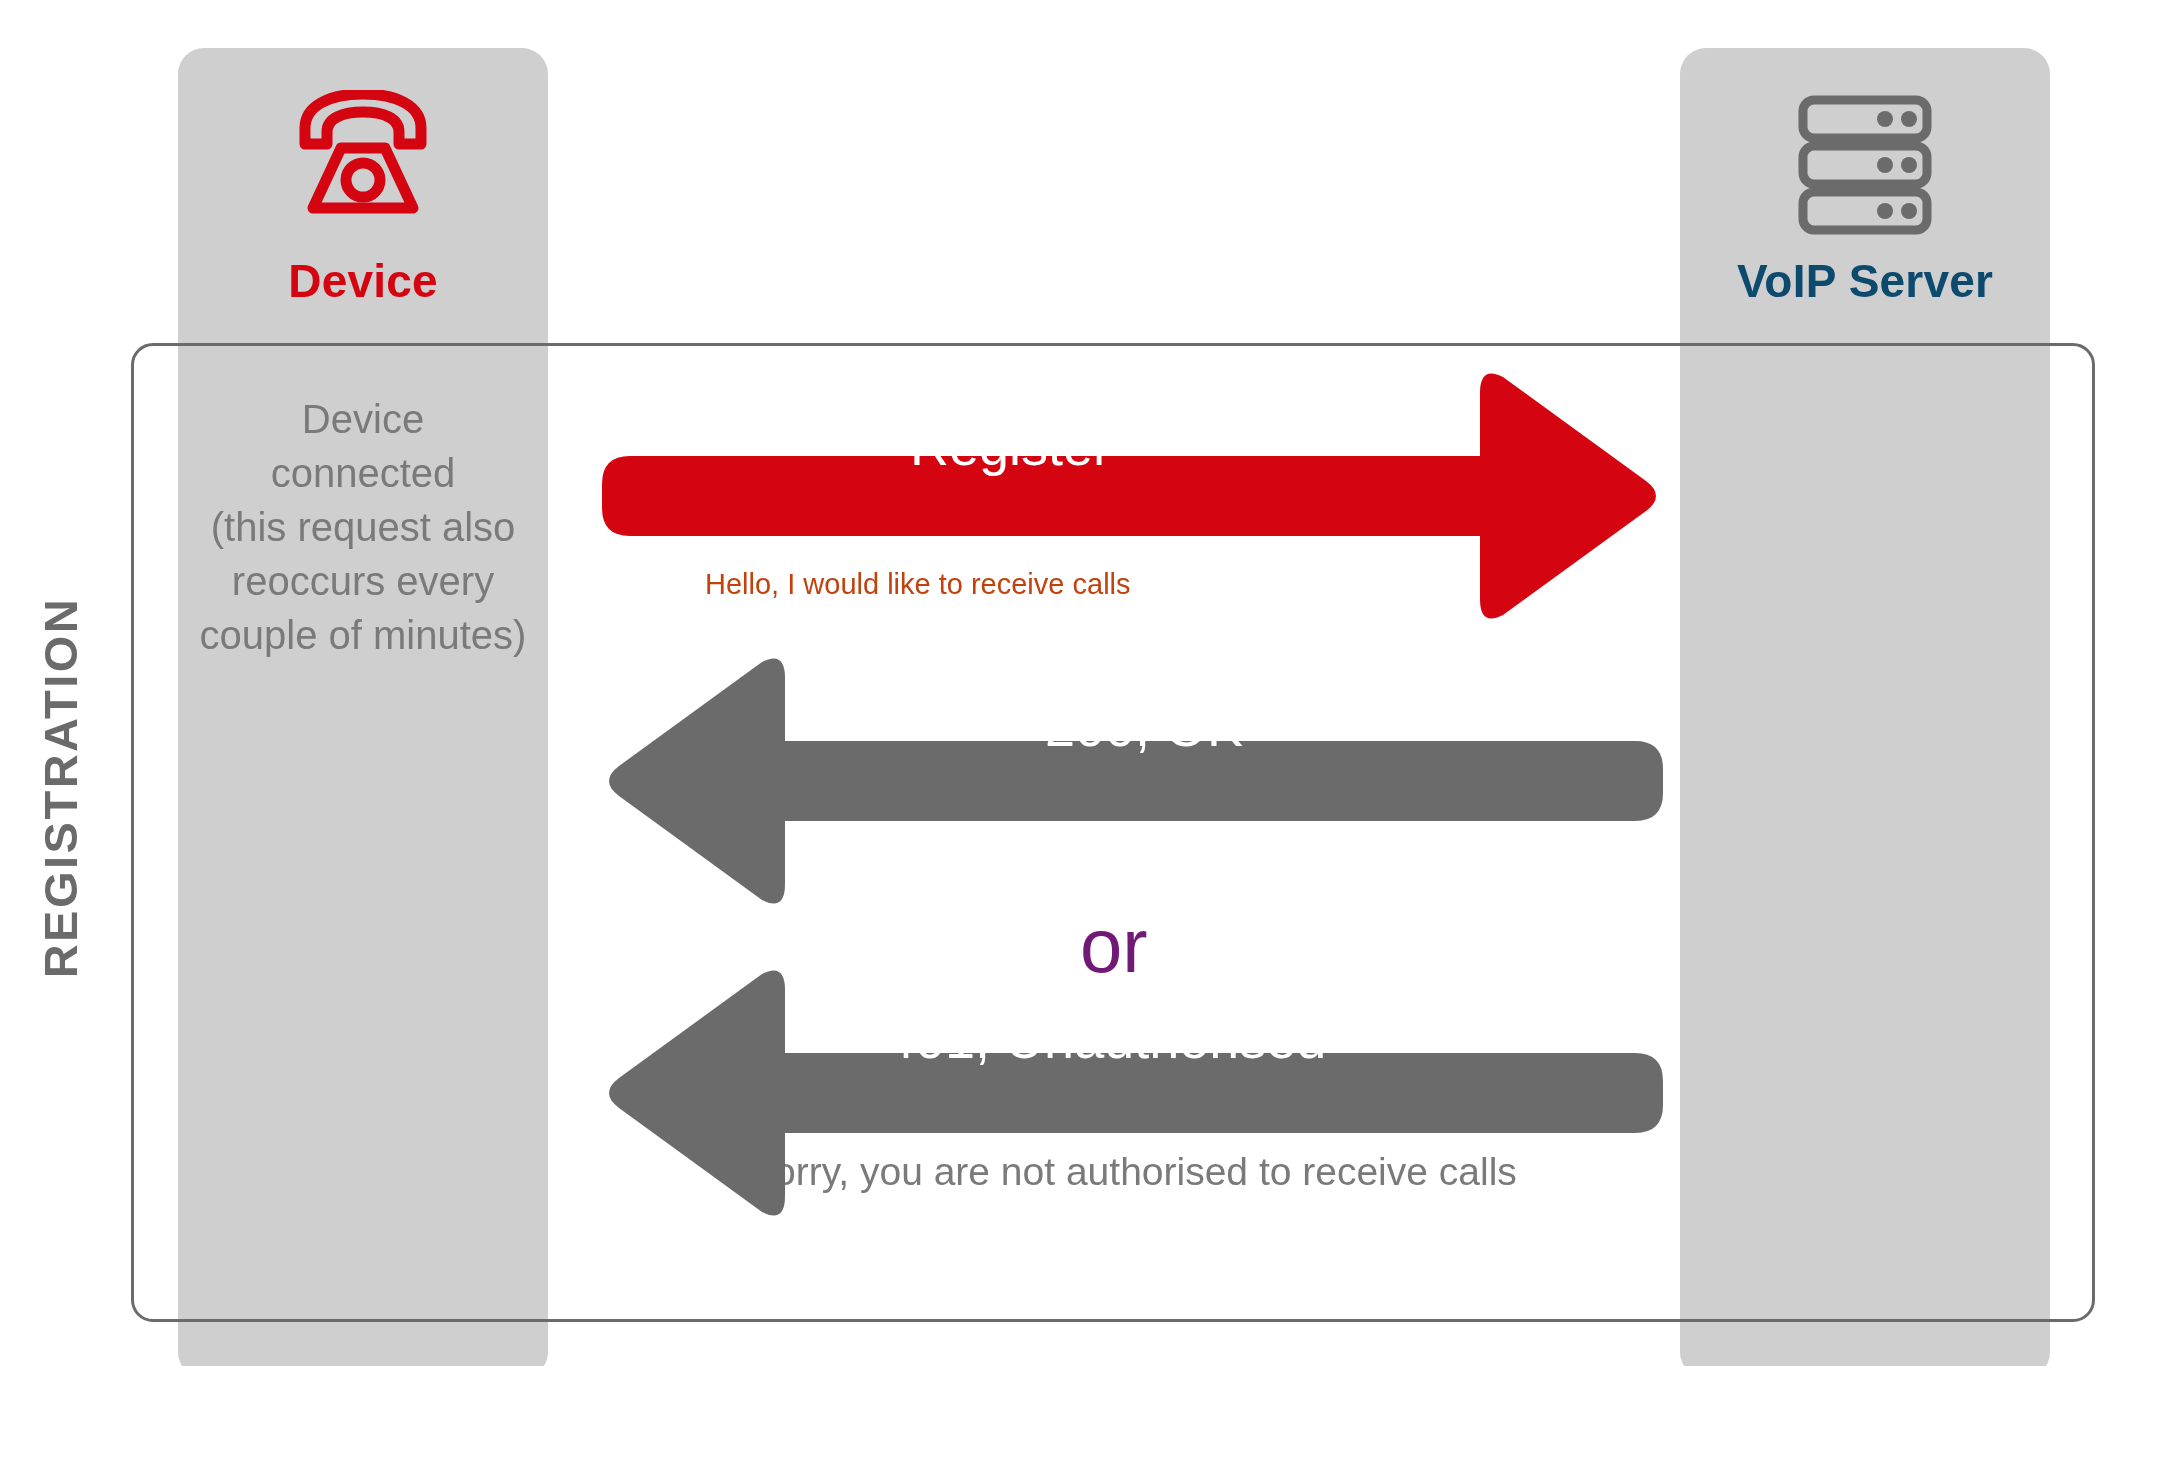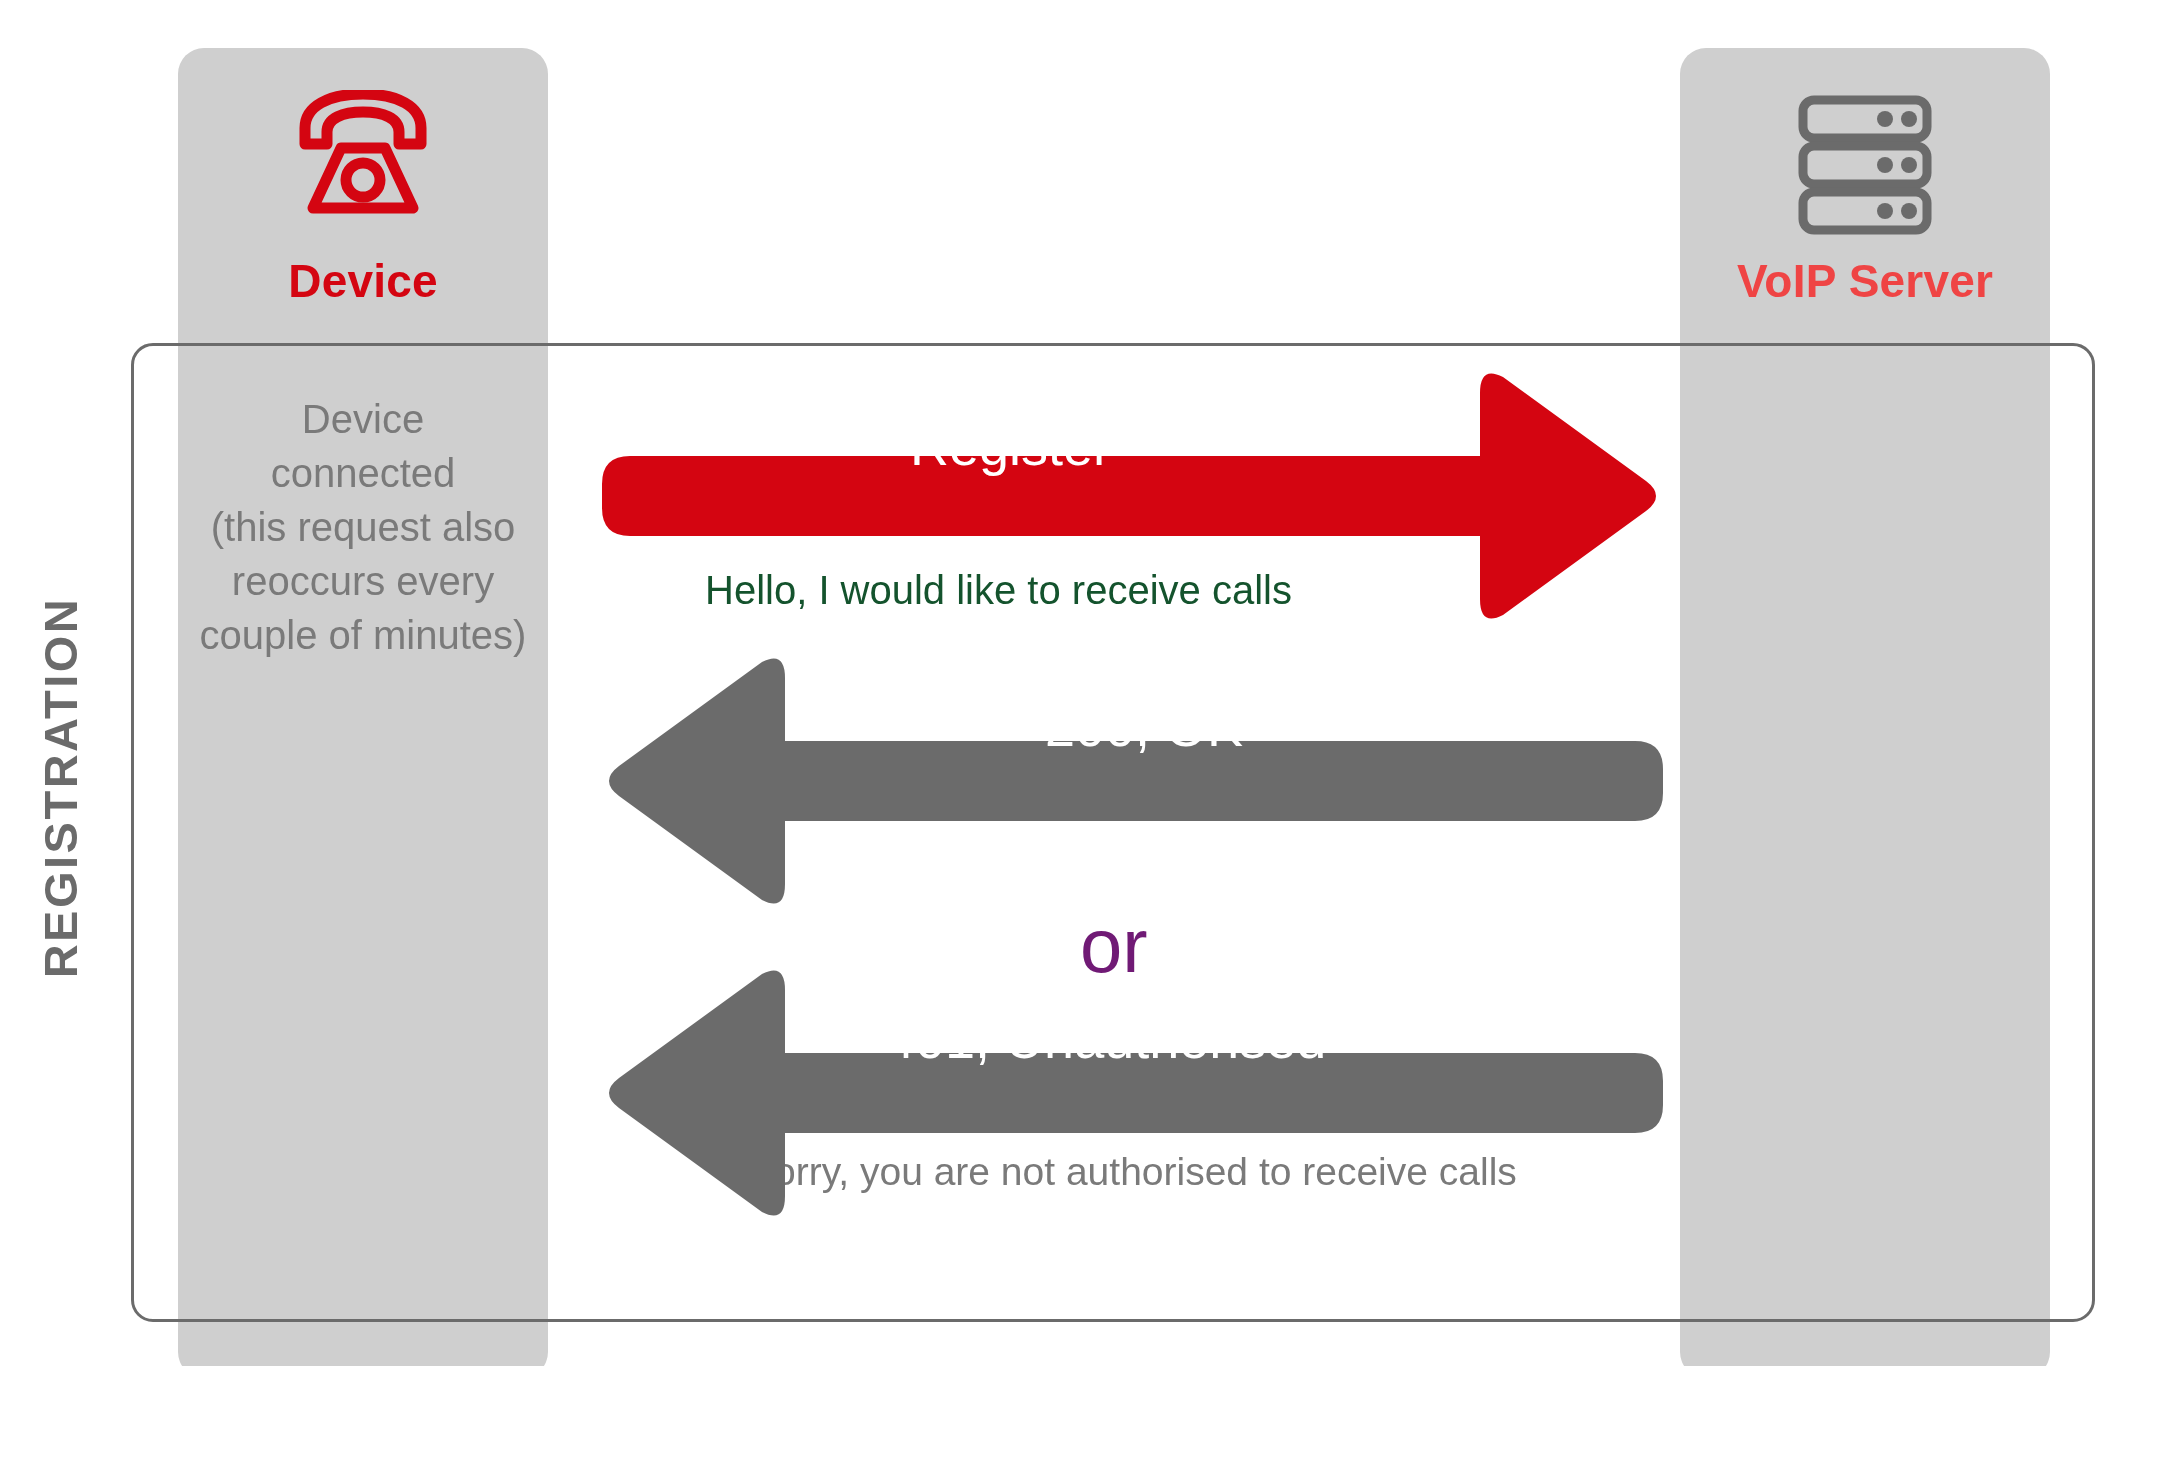--- a/index.html
+++ b/index.html
@@ -43,21 +43,21 @@
     justify-content: center;
   }
   .lane-title {
     font-size: 46px;
     font-weight: bold;
     letter-spacing: 0.2px;
     line-height: 1.1;
     margin-top: 6px;
   }
   #device-title { color: #d40511; }
-  #server-title { color: #ef4444; }
+  #server-title { color: #0c4a6e; }
 
   
   #reg-frame {
     position: absolute;
     left: 131px;
     top: 343px;
     width: 1964px;
     height: 979px;
     border: 3px solid #6b6b6b;
     border-radius: 22px;
@@ -99,22 +99,22 @@
   .arrow-svg { display: block; }
 
   .arrow-label {
     position: absolute;
     font-size: 54px;
     color: #ffffff;
     white-space: nowrap;
   }
   .arrow-caption {
     position: absolute;
-    font-size: 40px;
-    color: #14532d;
+    font-size: 29px;
+    color: #c2410c;
     white-space: nowrap;
   }
 
   
   #msg-register { left: 600px; top: 363px; }
   #register-label   { left: 310px; top: 52px; }
   #register-caption { left: 105px; top: 205px; }
 
   
   #msg-ok { left: 595px; top: 648px; }

